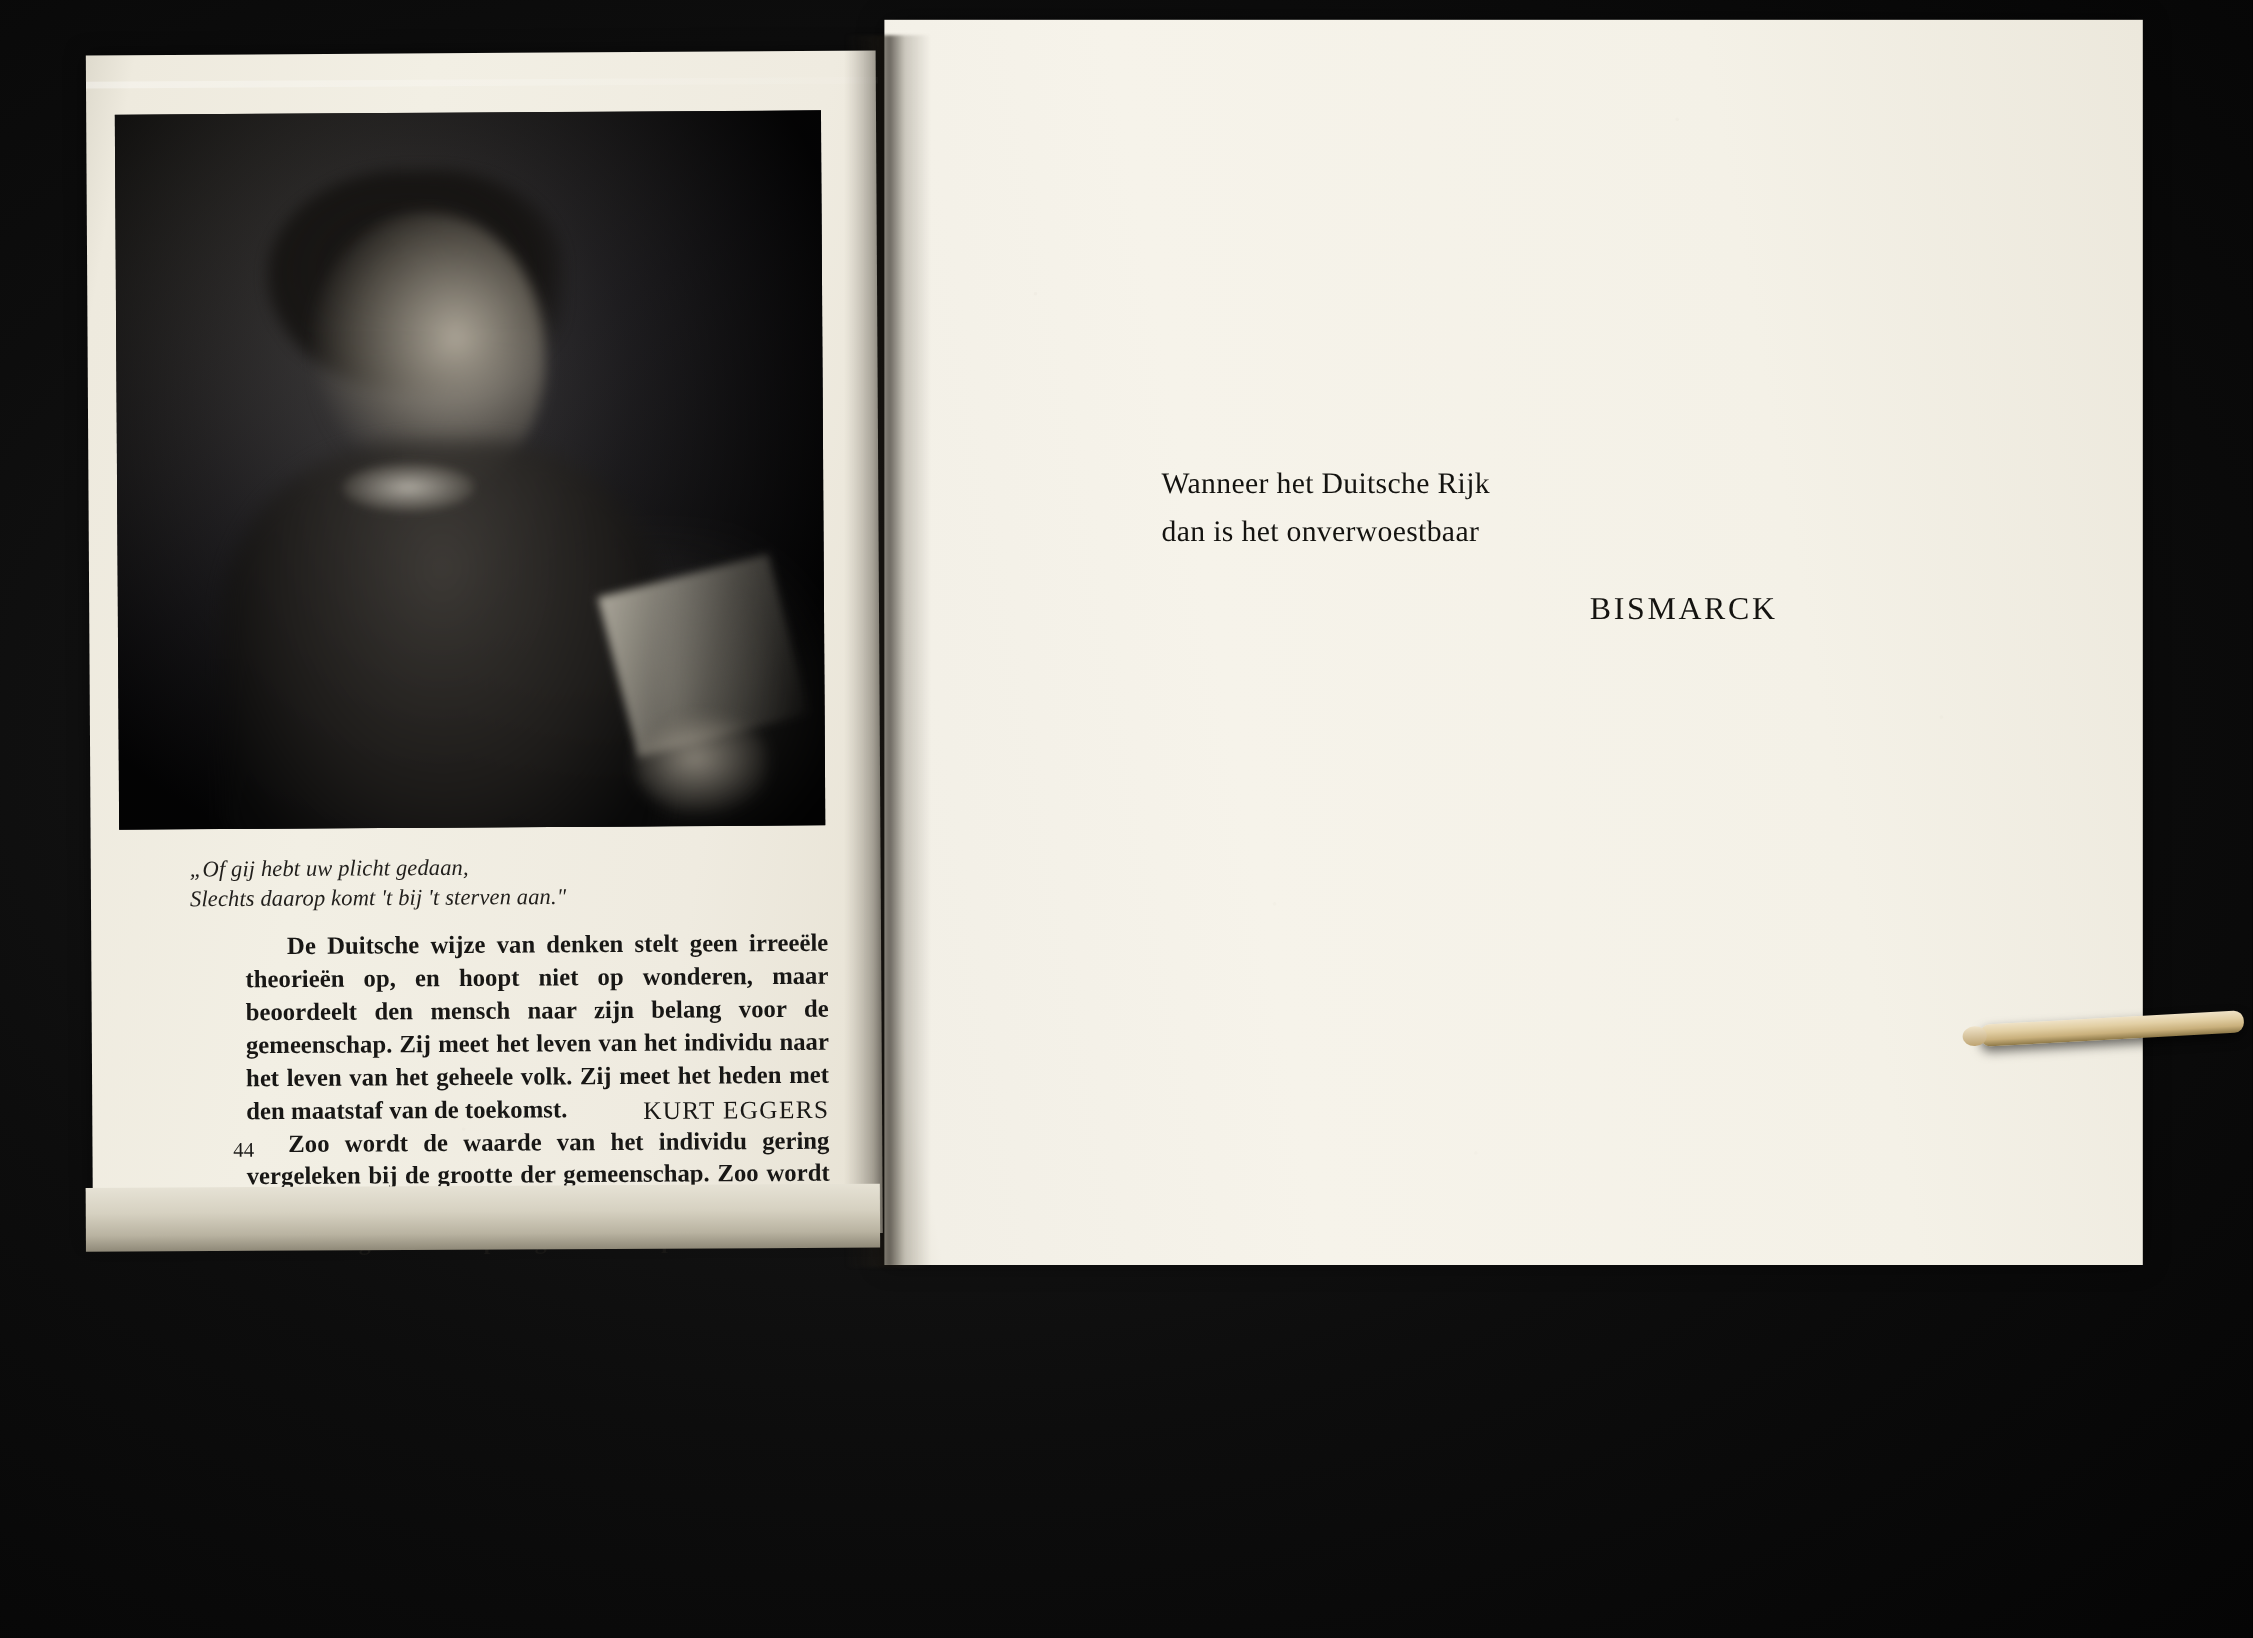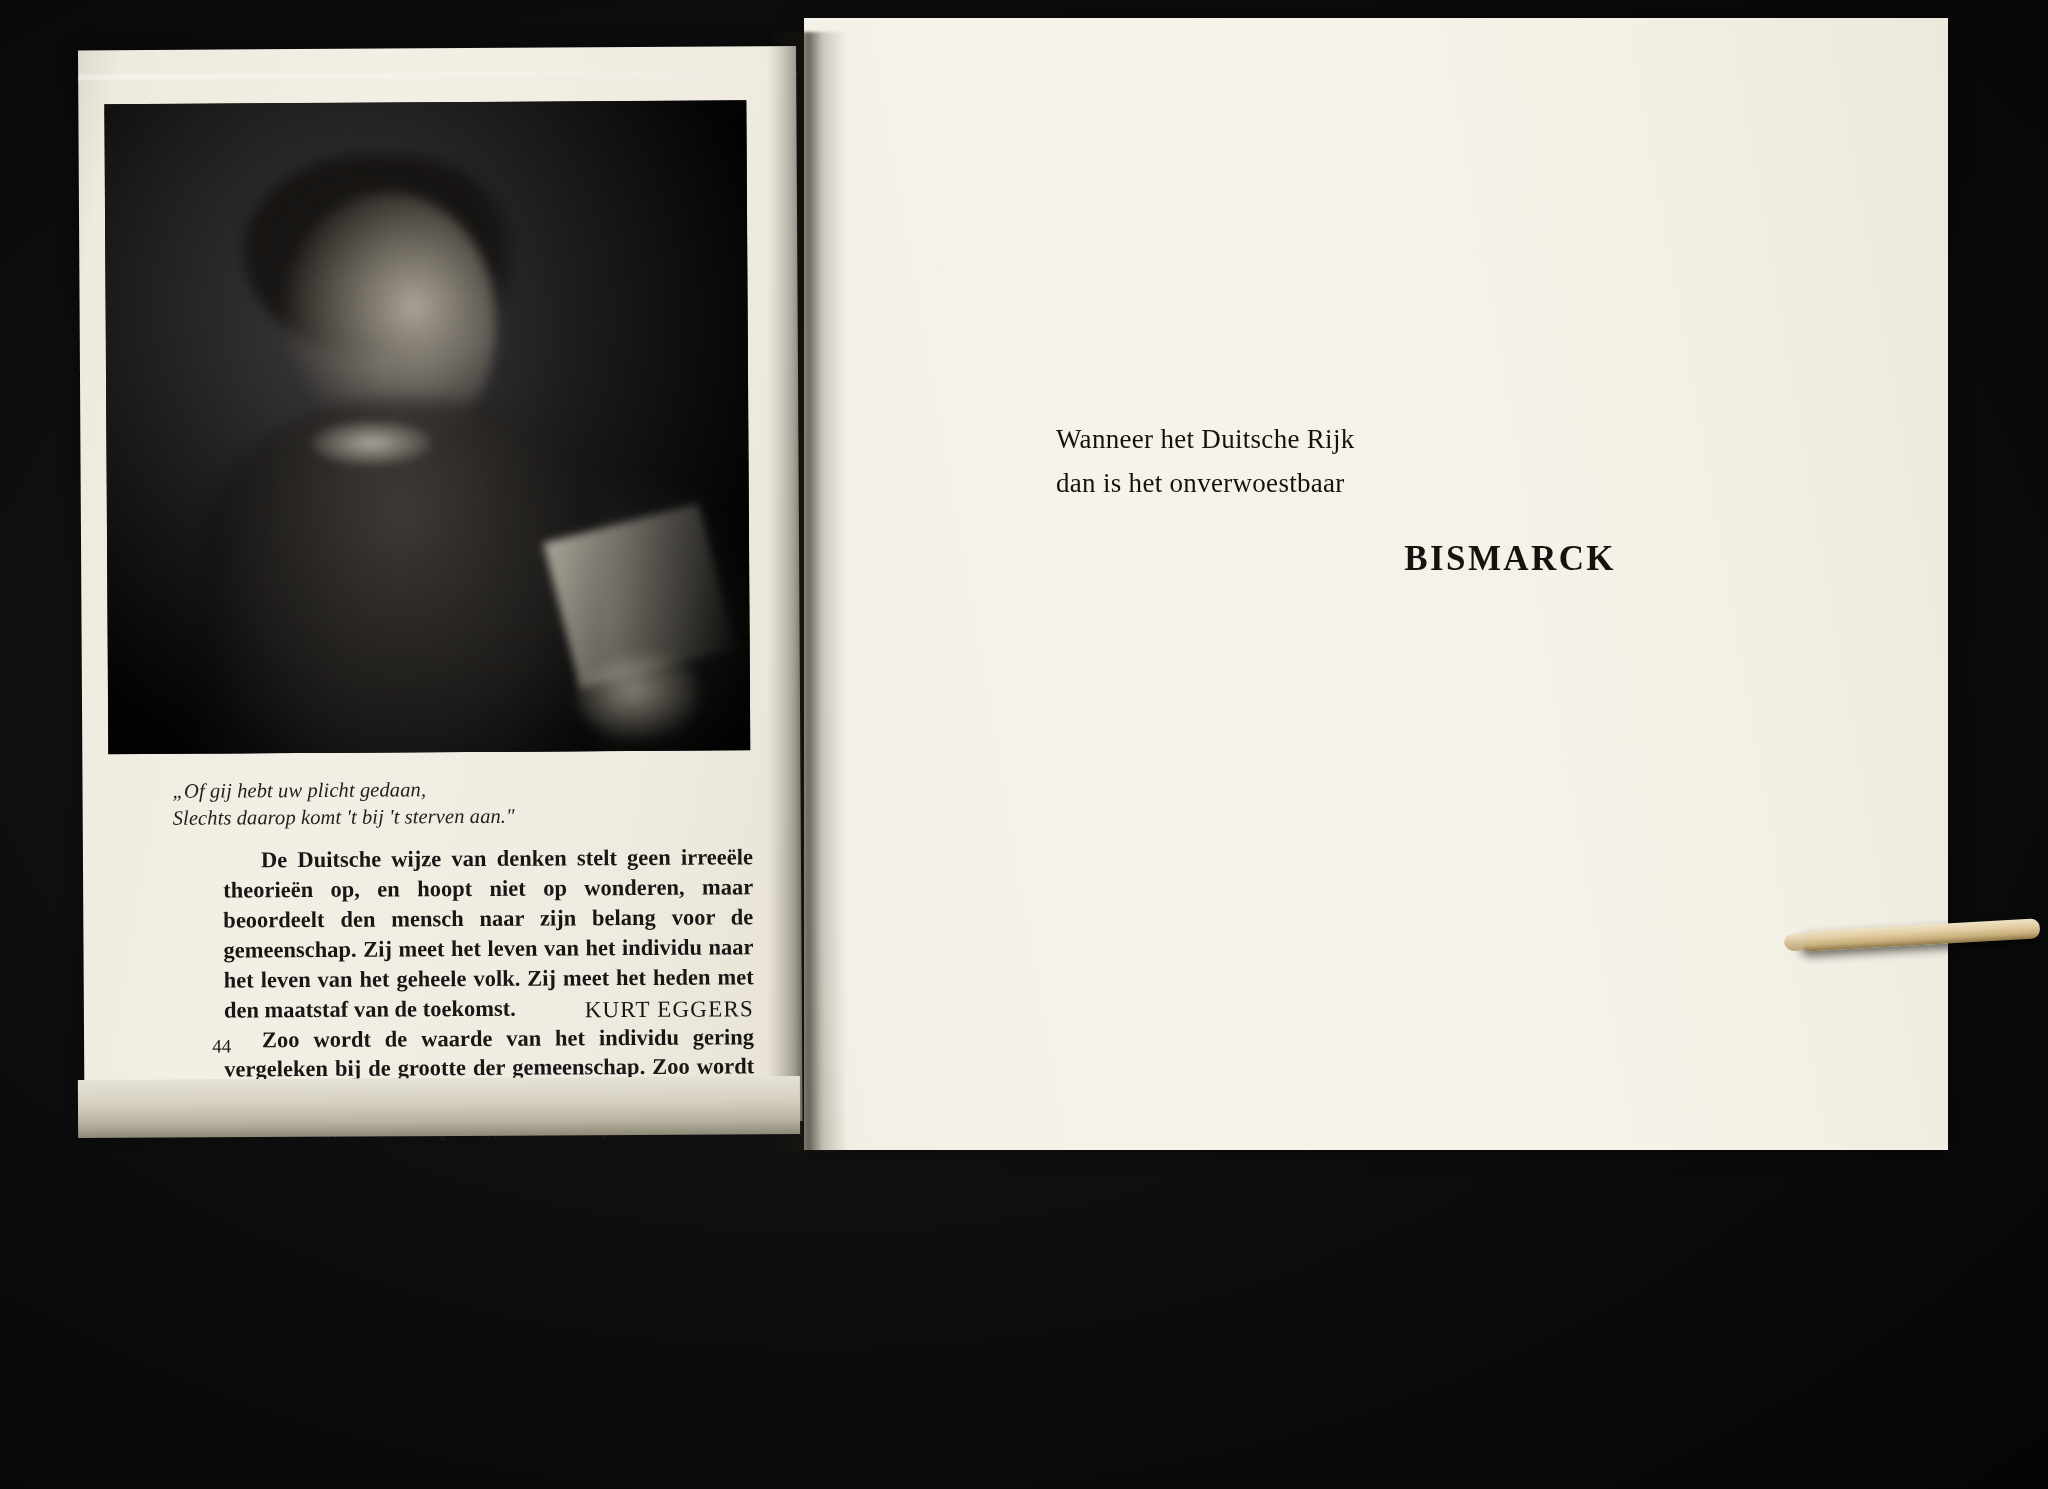--- a/index.html
+++ b/index.html
@@ -243,24 +243,23 @@
     letter-spacing: 0.3px;
   }
   #quote-block .line { white-space: nowrap; }
 
   #attribution-right {
     position: absolute;
     left: 252px;
     top: 520px;
     width: 590px;
     text-align: right;
-    font-size: 35px;
+    font-size: 29px;
     letter-spacing: 2.4px;
     color: #141310;
-    font-weight: bold;
   }
 
   
   #pointer {
     position: absolute;
     left: 1800px;
     top: 925px;
     width: 240px;
     height: 20px;
     background: linear-gradient(to bottom, #efe2c6 0%, #e2cfa4 35%, #c9b07c 70%, #8d7848 100%);

